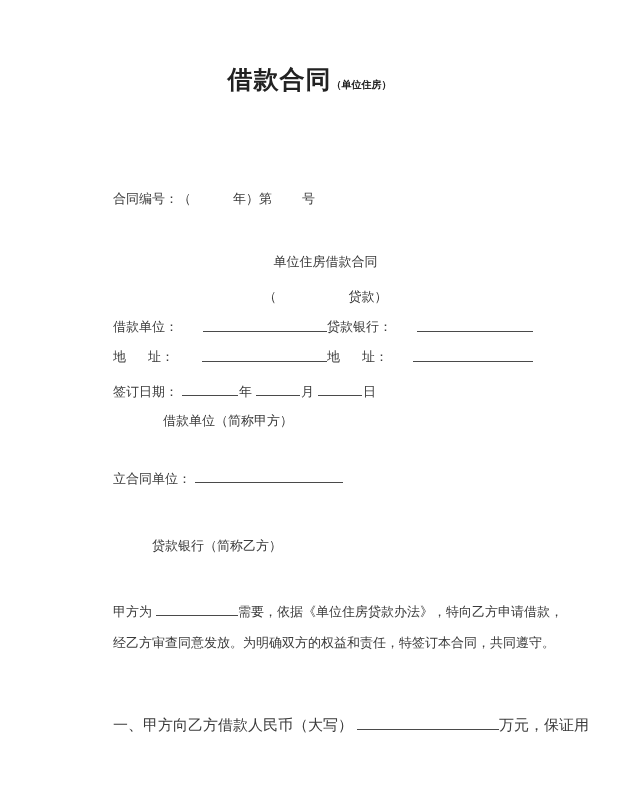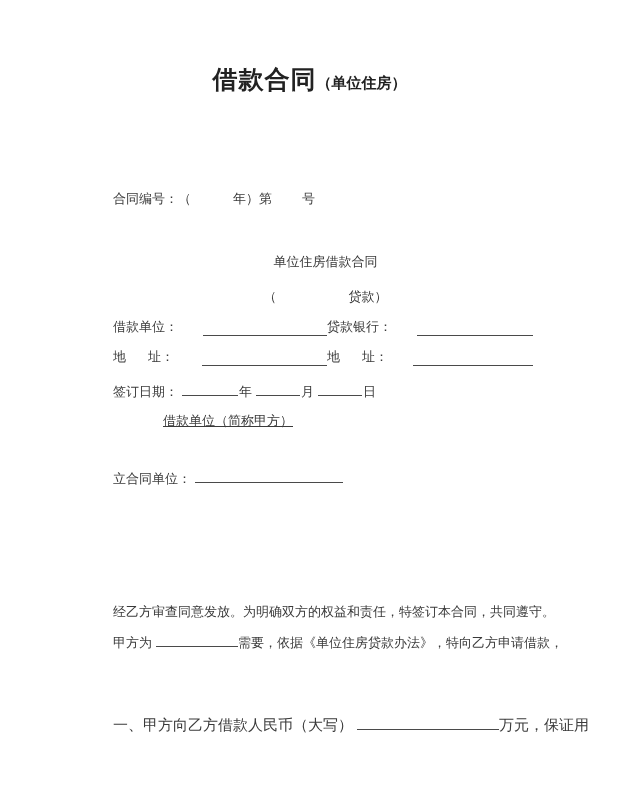--- a/index.html
+++ b/index.html
@@ -36,21 +36,21 @@
   .doc-title .main {
     font-family: "Liberation Serif", "DejaVu Serif", serif;
     font-size: 25px;
     font-weight: bold;
     letter-spacing: 1px;
     vertical-align: baseline;
     text-align: right;
   }
   .doc-title .sub {
     font-family: "Liberation Sans", "DejaVu Sans", sans-serif;
-    font-size: 15px;
+    font-size: 10px;
     font-weight: bold;
     letter-spacing: 0px;
     vertical-align: baseline;
   }
 
   
   .row {
     position: absolute;
     white-space: nowrap;
     font-size: 13px;
@@ -82,21 +82,21 @@
   .form-line {
     display: flex;
     align-items: baseline;
     height: 30px;
     font-size: 13px;
     color: #3a3a3a;
     white-space: nowrap;
   }
   .col {
     display: flex;
-    align-items: flex-end;
+    align-items: flex-start;
     white-space: nowrap;
     gap: 21px;
   }
   .col.left  { width: 214px; }
   .col.right { width: 206px; }
   .fld-label {
     display: inline-block;
   }
   .fld-label.spaced {
     width: 66px;
@@ -115,21 +115,21 @@
   .date-line {
     top: 382px;
     left: 113px;
   }
   .date-line .rule.w-y { width: 56px; }
   .date-line .rule.w-m { width: 44px; }
   .date-line .rule.w-d { width: 44px; }
   .date-line .unit { margin-left: 1px; }
 
   
-  .party-a { top: 412px; left: 163px; text-decoration: underline; }
+  .party-a { top: 412px; left: 163px; }
   .party-b { top: 537px; left: 152px; }
 
   
   .entity-line { top: 469px; left: 113px; }
   .entity-line .rule.w-entity { width: 148px; }
 
   
   .body-par {
     position: absolute;
     top: 596px;
@@ -197,23 +197,24 @@
   <div class="row date-line">
     <span>签订日期：</span><span class="rule w-y"></span><span class="unit">年</span><span class="rule w-m"></span><span class="unit">月</span><span class="rule w-d"></span><span class="unit">日</span>
   </div>
 
   <div class="row party-a">借款单位（简称甲方）</div>
 
   <div class="row entity-line">
     <span>立合同单位：</span><span class="rule w-entity"></span>
   </div>
 
+  <div class="row party-b">贷款银行（简称乙方）</div>
 
   <div class="body-par">
+    <span class="bline"><span>甲方为</span><span class="rule w-purpose"></span><span>需要，依据《单位住房贷款办法》，特向乙方申请借款，</span></span>
     <span class="bline">经乙方审查同意发放。为明确双方的权益和责任，特签订本合同，共同遵守。</span>
-    <span class="bline"><span>甲方为</span><span class="rule w-purpose"></span><span>需要，依据《单位住房贷款办法》，特向乙方申请借款，</span></span>
   </div>
 
   <div class="row clause-one">
     <span>一、甲方向乙方借款人民币（大写）</span><span class="rule w-amount"></span><span>万元，保证用</span>
   </div>
 
 </div>
 
 </body></html>

